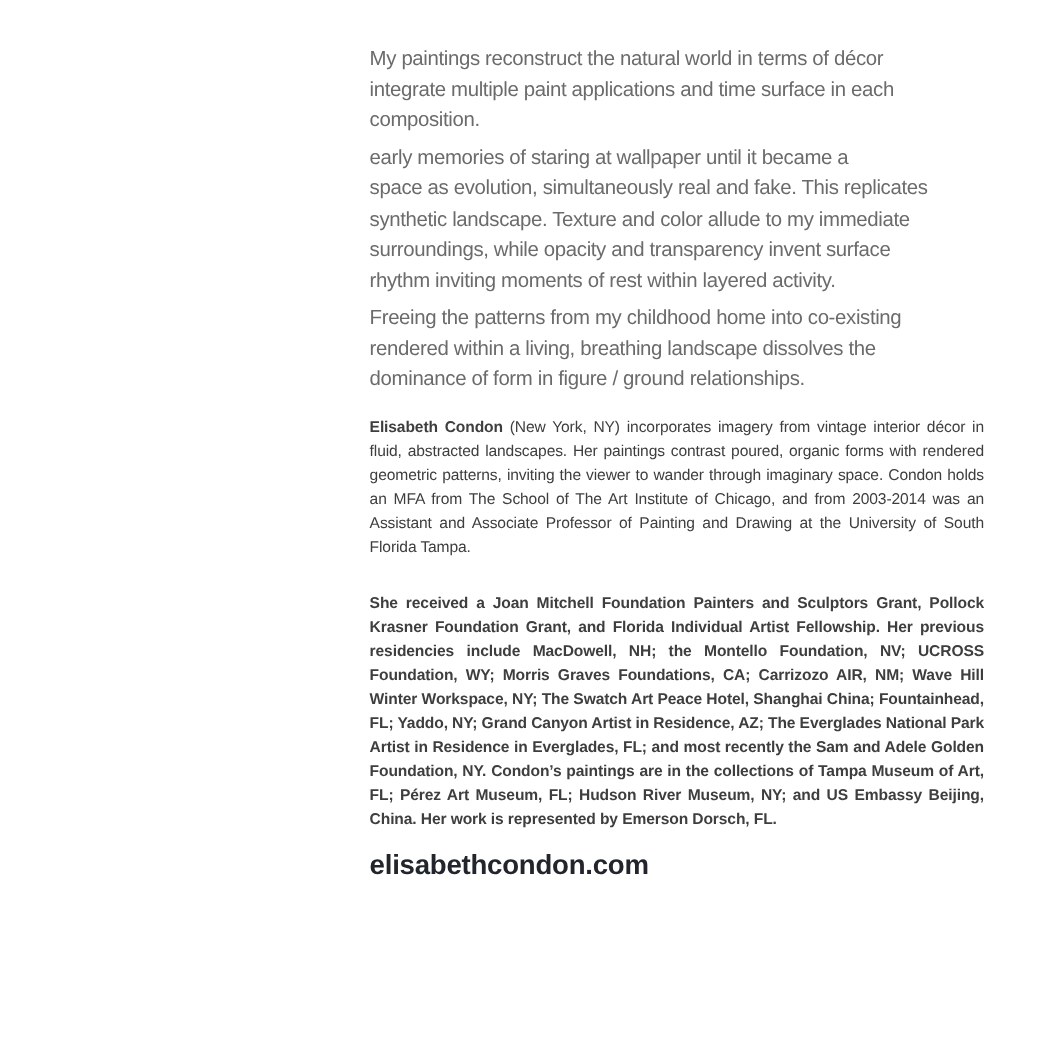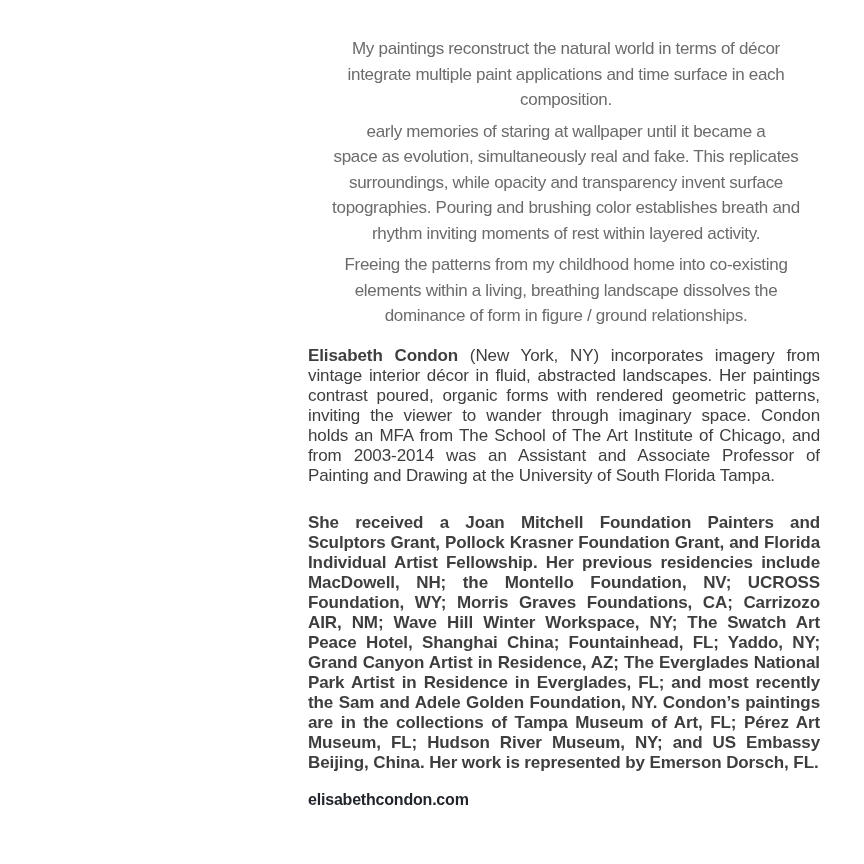--- a/index.html
+++ b/index.html
@@ -17,50 +17,49 @@
   }
   .content {
     position: absolute;
     left: 308px;
     top: 36px;
     width: 516px;
   }
   
   .statement-para {
     margin: 0 0 6px 0;
-    text-align: center;
   }
   .statement-line {
     color: var(--statement-color, #6b6b6b);
     font-size: 17px;
     line-height: 25.5px;
     letter-spacing: -0.3px;
     white-space: nowrap;
   }
   
   .bio-para {
     color: var(--bio-color, #3e3e3e);
-    font-size: 17px;
+    font-size: 13px;
     line-height: 20px;
     text-align: justify;
     letter-spacing: -0.1px;
     margin: 17px 4px 0 0;
   }
   .bio-para.second {
     margin-top: 27px;
     font-weight: bold;
   }
   .bio-para b {
     font-weight: 700;
   }
   
   .website {
     margin-top: 16px;
     color: var(--website-color, #22262c);
-    font-size: 16px;
+    font-size: 23px;
     line-height: 22px;
     font-weight: 600;
     letter-spacing: -0.2px;
   }
 </style>
 </head>
 <body>
 
 <div class="content">
 
@@ -68,28 +67,28 @@
 
     <div class="statement-para">
       <div class="statement-line">My paintings reconstruct the natural world in terms of décor</div>
       <div class="statement-line">integrate multiple paint applications and time surface in each</div>
       <div class="statement-line">composition.</div>
     </div>
 
     <div class="statement-para">
       <div class="statement-line">early memories of staring at wallpaper until it became a</div>
       <div class="statement-line">space as evolution, simultaneously real and fake. This replicates</div>
+      <div class="statement-line">synthetic landscape. Texture and color allude to my immediate</div>
       <div class="statement-line">surroundings, while opacity and transparency invent surface</div>
-      <div class="statement-line">topographies. Pouring and brushing color establishes breath and</div>
       <div class="statement-line">rhythm inviting moments of rest within layered activity.</div>
     </div>
 
     <div class="statement-para">
       <div class="statement-line">Freeing the patterns from my childhood home into co-existing</div>
-      <div class="statement-line">elements within a living, breathing landscape dissolves the</div>
+      <div class="statement-line">rendered within a living, breathing landscape dissolves the</div>
       <div class="statement-line">dominance of form in figure / ground relationships.</div>
     </div>
 
   </div>
 
   <div class="bio">
 
     <p class="bio-para first"><b>Elisabeth Condon</b><span> (New York, NY) incorporates imagery from vintage interior décor in fluid, abstracted landscapes. Her paintings contrast poured, organic forms with rendered geometric patterns, inviting the viewer to wander through imaginary space. Condon holds an MFA from The School of The Art Institute of Chicago, and from 2003-2014 was an Assistant and Associate Professor of Painting and Drawing at the University of South Florida Tampa.</span></p>
 
     <p class="bio-para second">She received a Joan Mitchell Foundation Painters and Sculptors Grant, Pollock Krasner Foundation Grant, and Florida Individual Artist Fellowship. Her previous residencies include MacDowell, NH; the Montello Foundation, NV; UCROSS Foundation, WY; Morris Graves Foundations, CA; Carrizozo AIR, NM; Wave Hill Winter Workspace, NY; The Swatch Art Peace Hotel, Shanghai China; Fountainhead, FL; Yaddo, NY; Grand Canyon Artist in Residence, AZ; The Everglades National Park Artist in Residence in Everglades, FL; and most recently the Sam and Adele Golden Foundation, NY. Condon’s paintings are in the collections of Tampa Museum of Art, FL; Pérez Art Museum, FL; Hudson River Museum, NY; and US Embassy Beijing, China. Her work is represented by Emerson Dorsch, FL.</p>

